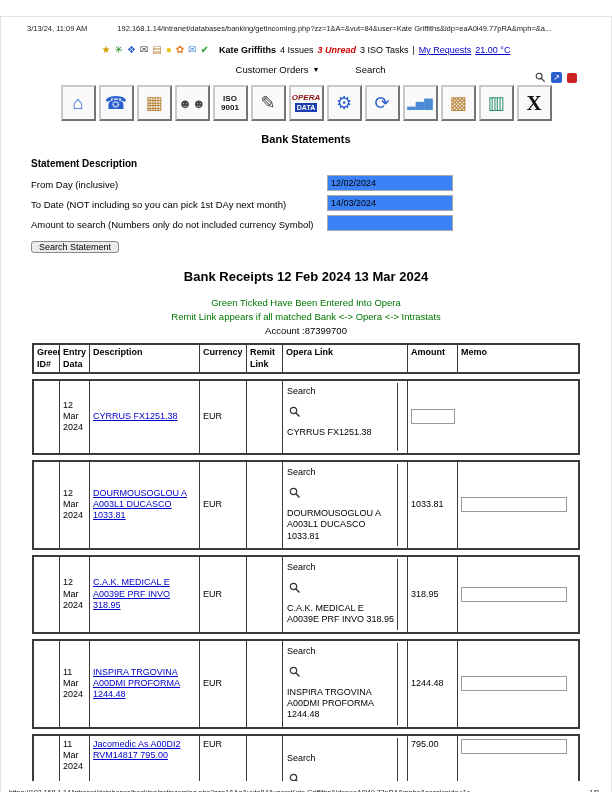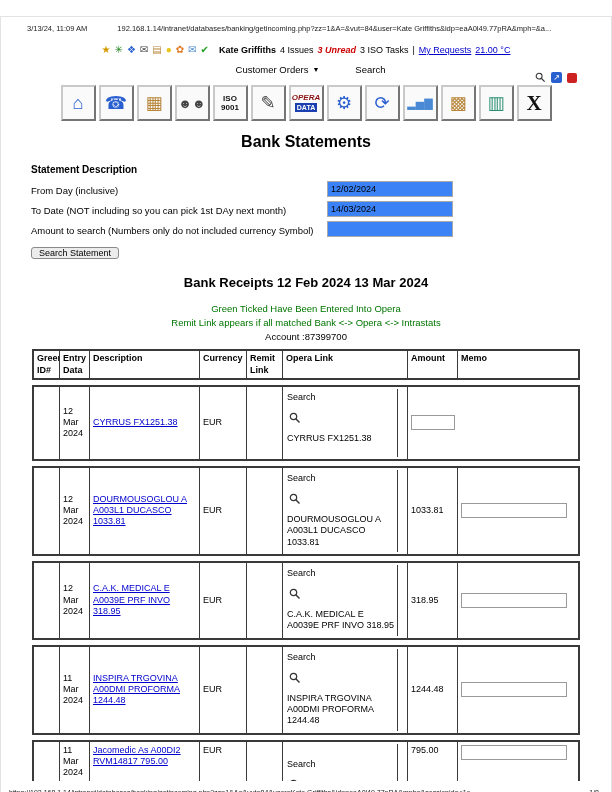--- a/index.html
+++ b/index.html
@@ -40,21 +40,21 @@
   .appicons { margin-top:9px; display:flex; justify-content:center; gap:3px; }
   .appbox { width:35px; height:36px; border:2px outset #c9c9c9; background:#fafafa;
     display:flex; flex-direction:column; align-items:center; justify-content:center; cursor:pointer; box-sizing:border-box; }
   .ai { font-size:18px; line-height:1; }
   .ai-sm { font-size:8px; font-weight:bold; line-height:1.15; color:#111; }
   .opera-top { color:#8a1111; font-style:italic; font-size:8px; font-weight:bold; line-height:1.1; }
   .opera-bottom { background:#1b3fae; color:#fff; font-size:7px; padding:0 2px; font-weight:bold; line-height:1.3; }
   .exit-x { font-size:21px; font-weight:bold; font-family:"Liberation Serif","DejaVu Serif",serif; color:#111; }
 
   
-  .page-title { margin:12px 0 0; text-align:center; font-size:16px; font-weight:bold; }
+  .page-title { margin:12px 0 0; text-align:center; font-size:11px; font-weight:bold; }
   .receipts-title { margin:16px 0 0; text-align:center; font-size:13px; font-weight:bold; }
 
   
   .form { margin:13px 0 0 30px; font-size:9.5px; }
   .form-title { font-weight:bold; margin-bottom:6px; font-size:10px; }
   .frow { display:flex; align-items:flex-end; margin-bottom:4px; }
   .flabel { width:288px; line-height:1.25; padding-right:8px; }
   .finput { width:118px; height:12px; border:1px solid #a9a9a9; font-size:9px; padding:1px 3px; font-family:inherit; background:#3b82f6; }
   .search-btn { margin-top:6px; font-size:9px; padding:0 7px; border:1px solid #8a8a8a; border-radius:3px; background:#ececec; font-family:inherit; cursor:pointer; }
 

